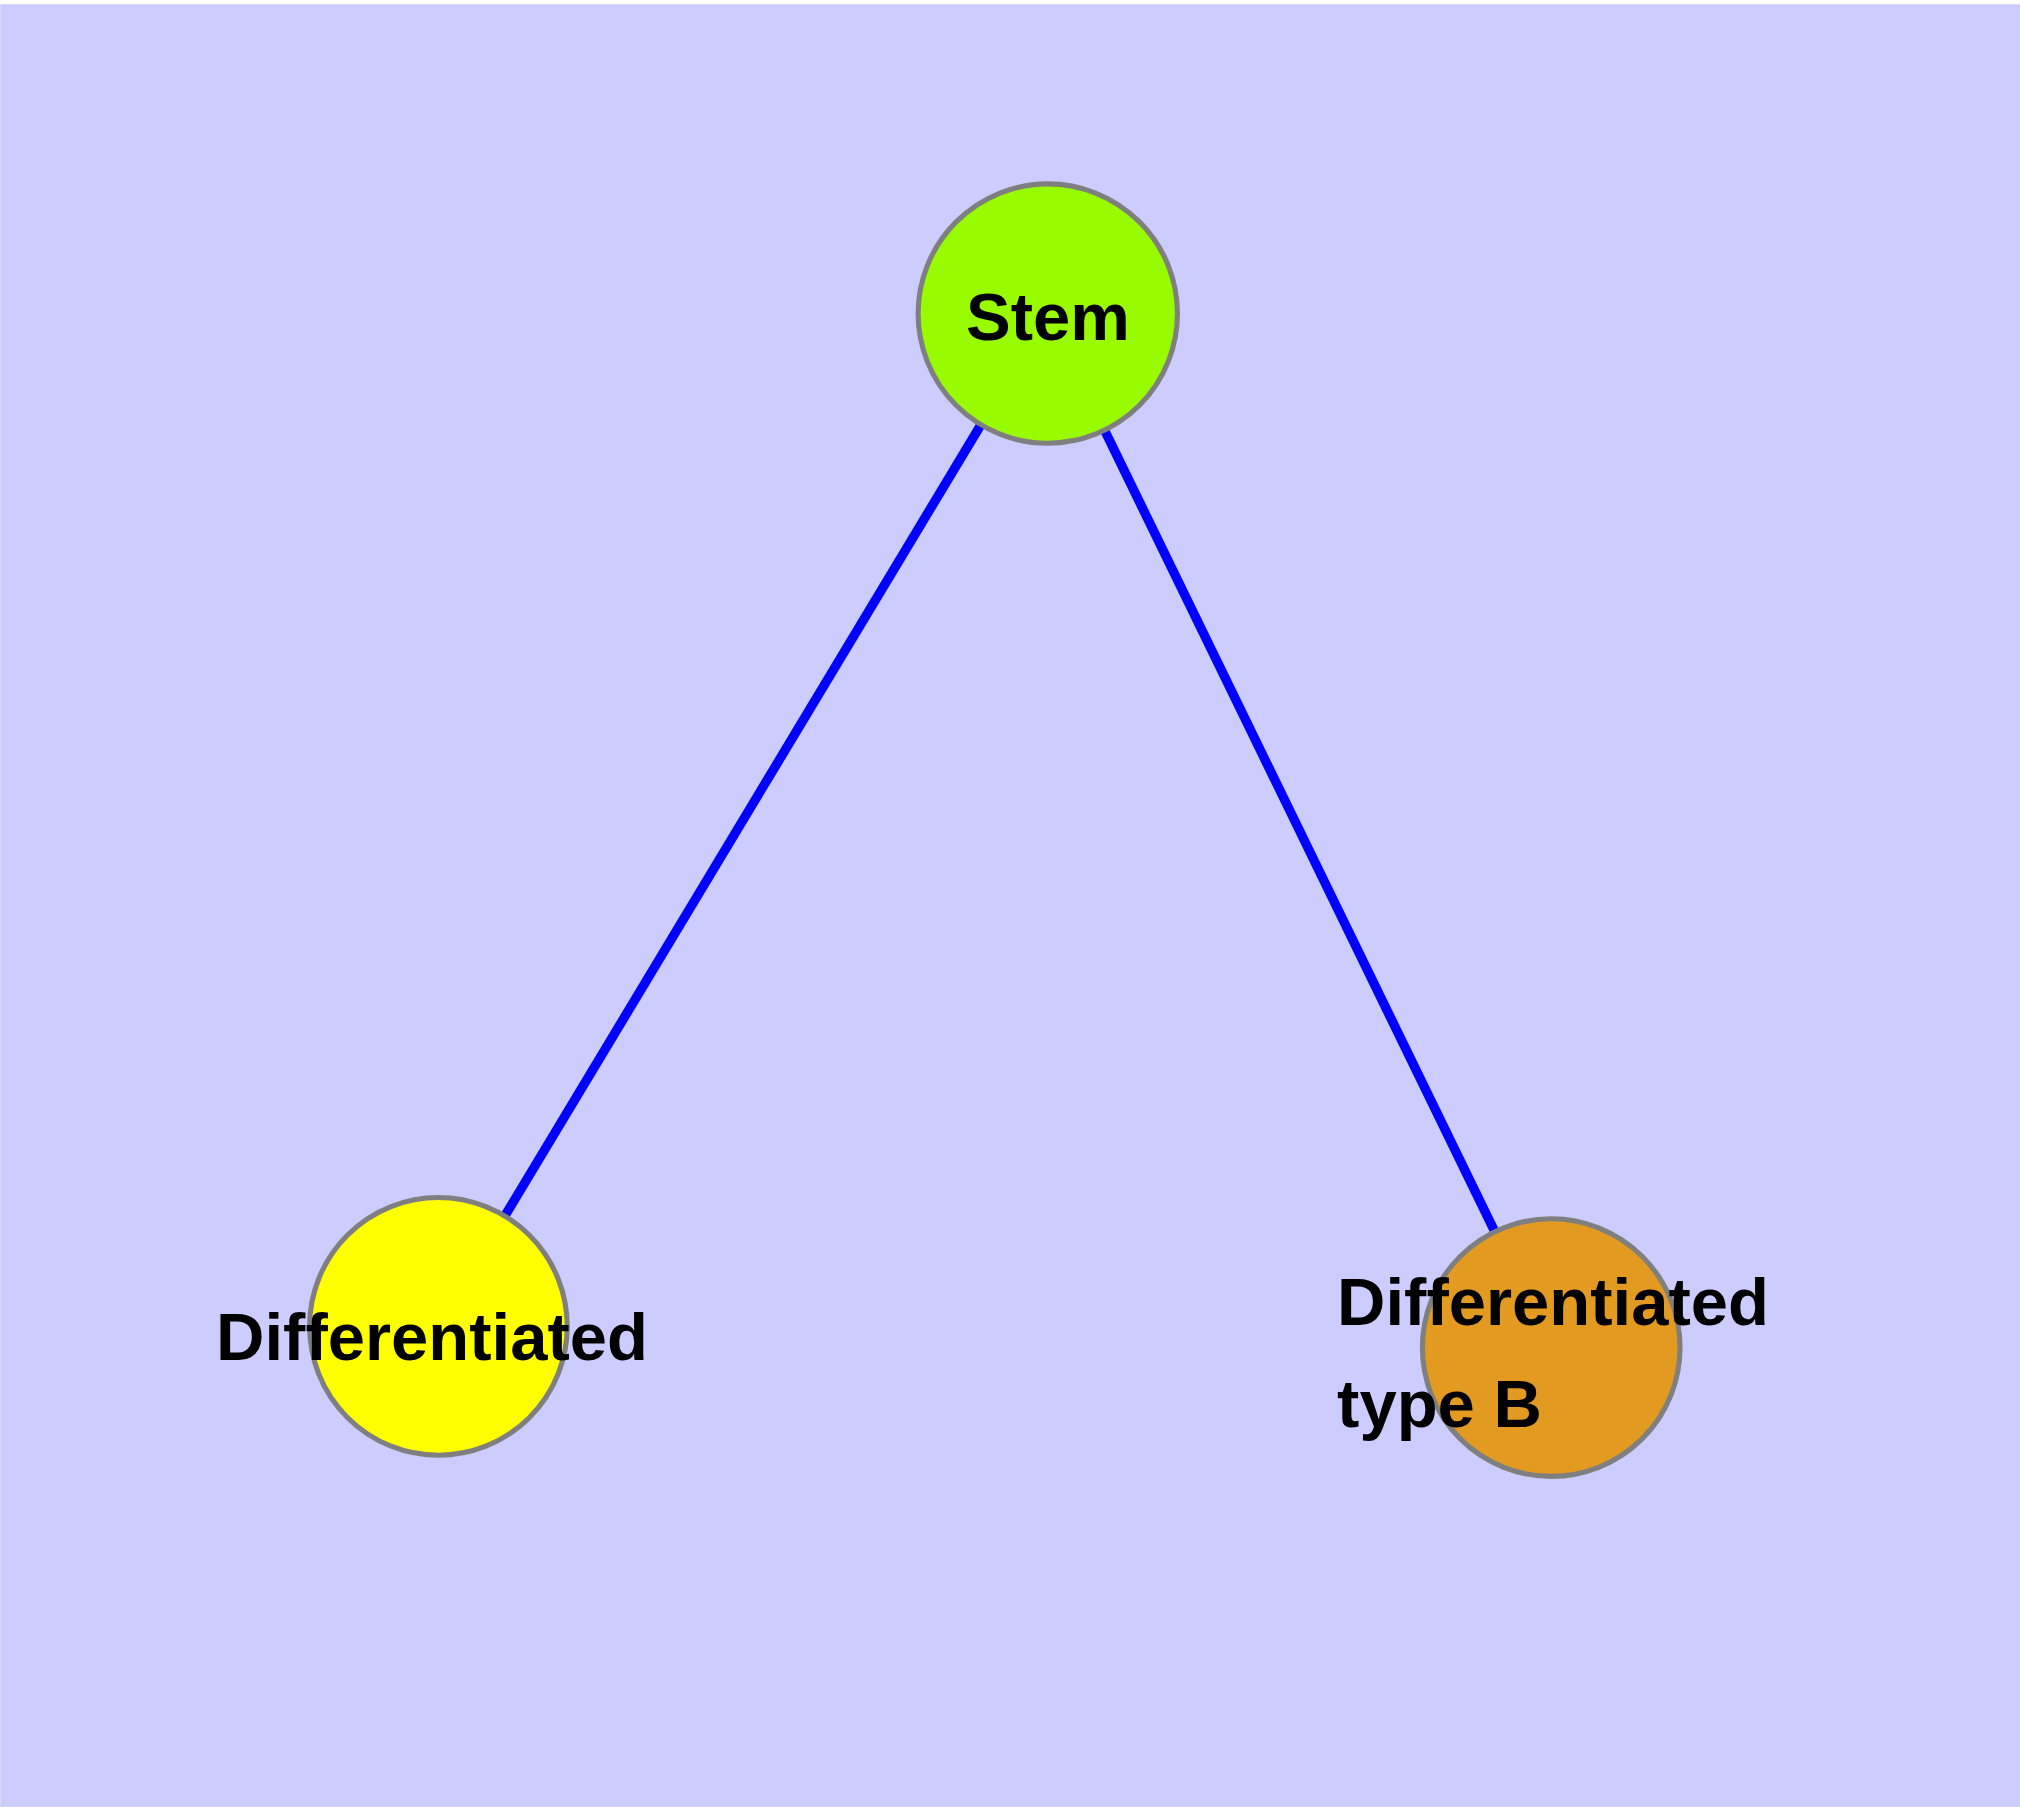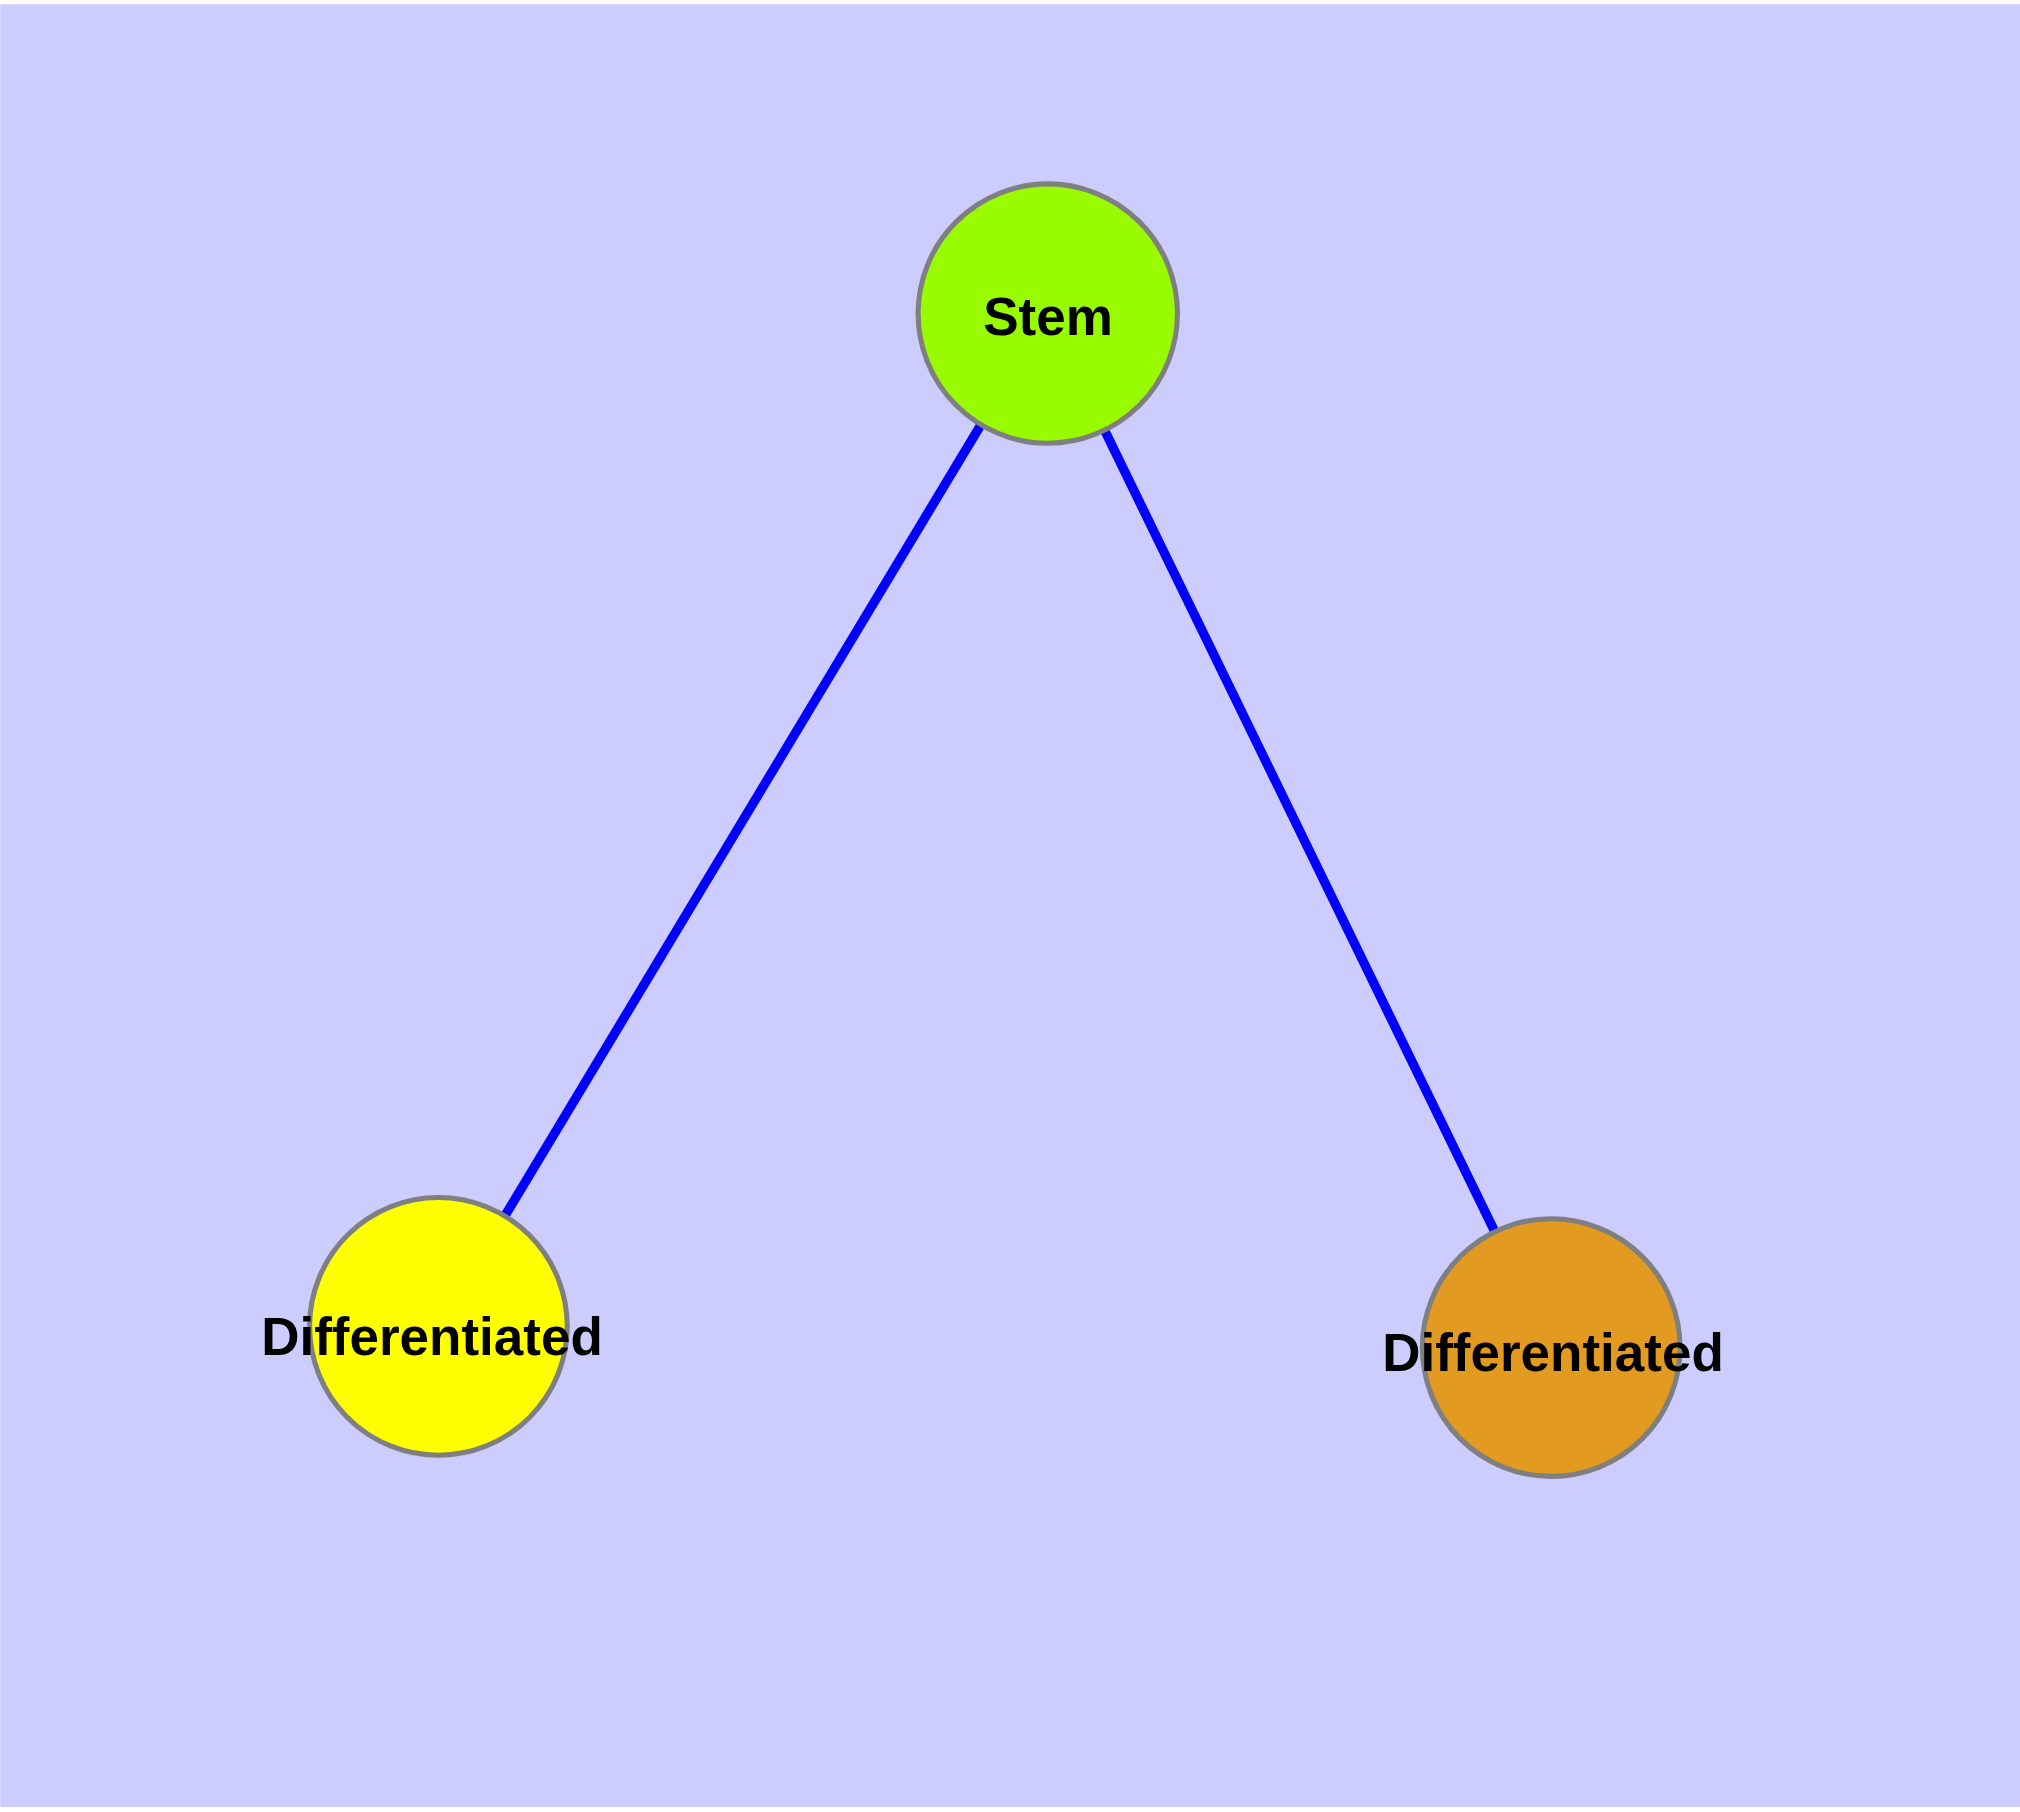--- a/index.html
+++ b/index.html
@@ -17,21 +17,21 @@
   }
   .graph-svg {
     position: absolute;
     left: 0;
     top: 0;
   }
   .node-label {
     position: absolute;
     transform: translate(-50%, -50%);
     text-align: left;
-    font-size: 53px;
+    font-size: 67px;
     font-weight: bold;
     line-height: 102px;
     color: #000000;
     white-space: nowrap;
     pointer-events: none;
   }
   .node-label span { display: block; }
 </style>
 </head>
 <body>
@@ -53,16 +53,17 @@
   <div class="node-label" style="left:1048px; top:317px;">
     <span>Stem</span>
   </div>
 
   <div class="node-label" style="left:432px; top:1337px;">
     <span>Differentiated</span>
   </div>
 
   <div class="node-label" style="left:1553px; top:1353px;">
     <span>Differentiated</span>
+    <span>type B</span>
   </div>
 
 </div>
 
 
 </body></html>

